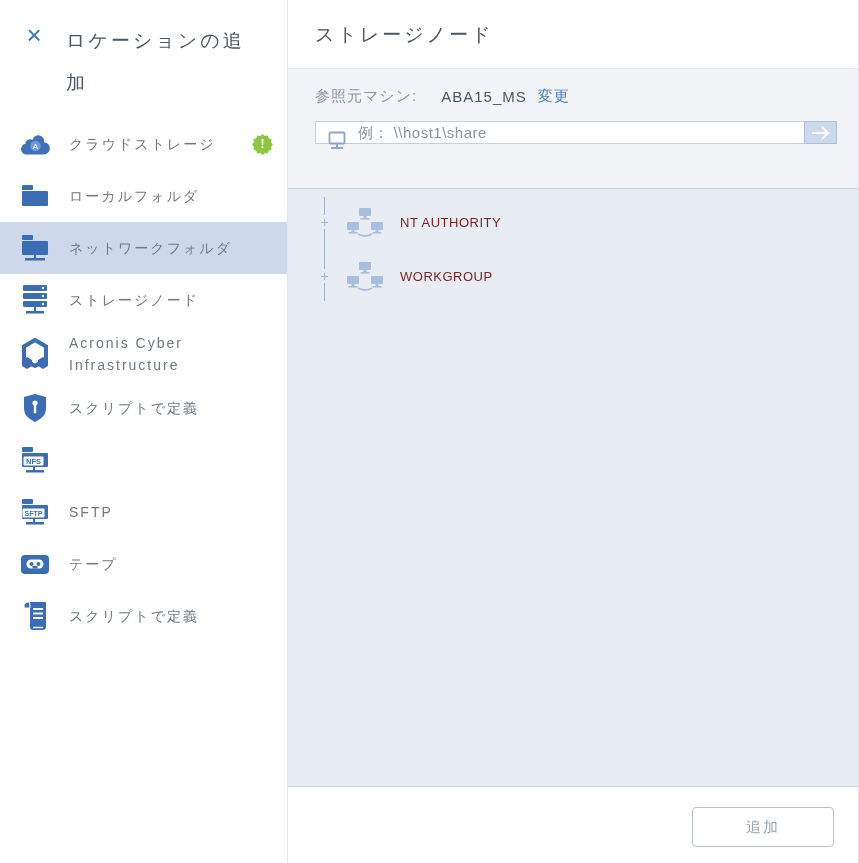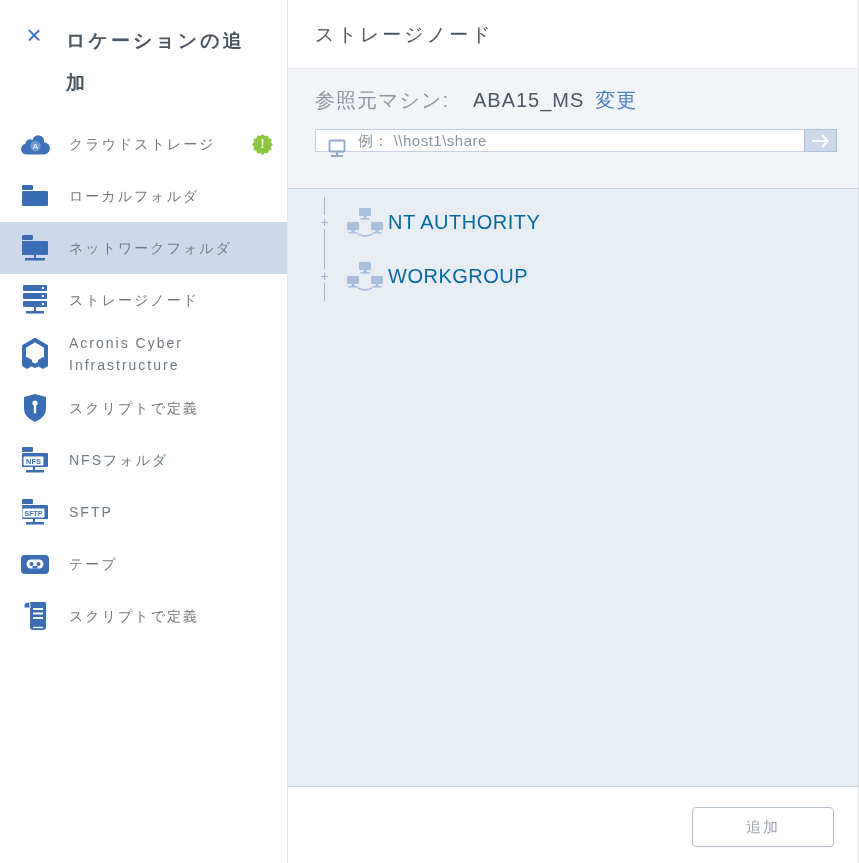--- a/index.html
+++ b/index.html
@@ -15,21 +15,21 @@
     width:288px; min-width:288px; background:#ffffff;
     border-right:1px solid #e2e7ee; display:flex; flex-direction:column;
   }
   .sidebar-header { display:flex; padding:20px 0 14px 20px; }
   .close-btn {
     width:28px; height:28px; margin-top:2px; cursor:pointer;
     color:#3d74c0; font-size:26px; line-height:26px; text-align:center;
     flex:0 0 28px;
   }
   .dialog-title {
-    font-size:19px; font-weight:700; color:#4b московской5663; color:#4b5663;
+    font-size:19px; font-weight:400; color:#4b московской5663; color:#4b5663;
     letter-spacing:3px; line-height:42px; margin-left:18px; max-width:195px;
   }
   .nav { display:flex; flex-direction:column; }
   .nav-item {
     display:flex; align-items:center; min-height:52px; padding:6px 14px 6px 20px;
     cursor:pointer;
   }
   .nav-item.selected { background:#cdd9ea; }
   .nav-icon { width:30px; height:30px; flex:0 0 30px; display:flex; align-items:center; justify-content:center; }
   .nav-label {
@@ -46,21 +46,21 @@
 
   
   .main { flex:1; display:flex; flex-direction:column; background:#ffffff; }
   .main-header { height:68px; padding:22px 0 0 27px; background:#fff; }
   .main-title { font-size:19px; font-weight:400; color:#4b5663; letter-spacing:3px; }
 
   .browse-area {
     height:120px; background:#f2f4f8; border-top:1px solid #e3e8ef;
     padding:18px 21px 0 27px;
   }
-  .machine-row { font-size:20px; letter-spacing:1px; display:flex; align-items:center; }
+  .machine-row { font-size:15px; letter-spacing:1px; display:flex; align-items:center; }
   .machine-label { color:#8b95a0; }
   .machine-value { color:#4b5663; margin-left:24px; }
   .change-link { color:#4a82c4; margin-left:11px; cursor:pointer; text-decoration:none; }
 
   .path-box { display:flex; margin-top:15px; height:23px; }
   .path-field {
     position:relative; flex:1; background:#fff;
     border:1px solid #c4cfdf; border-right:none;
   }
   .path-field .net-ic { position:absolute; left:10px; top:8px; }
@@ -80,21 +80,21 @@
     padding-top:6px; overflow:hidden;
   }
   .tree-rail { position:absolute; left:36px; top:8px; width:1px; height:104px; background:#9fb4d4; }
   .tree-row { display:flex; align-items:center; height:54px; padding-left:58px; position:relative; cursor:pointer; }
   .expander {
     position:absolute; left:30px; top:50%; margin-top:-7px; width:13px; height:14px;
     color:#9fb4d4; font-size:14px; line-height:14px; text-align:center;
     background:#e8ecf3; cursor:pointer;
   }
   .tree-icon { width:38px; height:30px; flex:0 0 38px; }
-  .tree-label { margin-left:4px; font-size:20px; color:#0369a1; letter-spacing:0.5px; }
+  .tree-label { margin-left:16px; font-size:13px; color:#7f1d1d; letter-spacing:0.5px; }
 
   .footer {
     height:77px; background:#fff; border-top:1px solid #c3cede;
     display:flex; justify-content:flex-end; align-items:flex-start;
     padding:20px 24px 0 0;
   }
   .add-btn {
     width:142px; height:40px; background:#fff; border:1px solid #b6c0cb;
     border-radius:4px; color:#9aa5b0; font-size:15px; letter-spacing:2px;
     font-family:"Liberation Sans","DejaVu Sans",sans-serif; cursor:default;
@@ -194,21 +194,20 @@
         <span class="nav-icon">
           <svg width="30" height="28" viewBox="0 0 30 28">
             <rect x="2" y="1" width="11" height="5" rx="1" fill="#3a6db4"></rect>
             <rect x="2" y="7" width="26" height="14" rx="1" fill="#3a6db4"></rect>
             <rect x="13" y="21" width="2" height="3" fill="#3a6db4"></rect>
             <rect x="6" y="24" width="18" height="2.5" fill="#3a6db4"></rect>
             <rect x="3.5" y="10.5" width="20" height="9" rx="1" fill="#ffffff"></rect>
             <text x="13.5" y="17.8" font-size="7.5" font-weight="bold" fill="#3a6db4" text-anchor="middle" font-family="Liberation Sans,sans-serif">NFS</text>
           </svg>
         </span>
-        <span class="nav-label">NFSフォルダ</span>
       </div>
 
       <div class="nav-item">
         <span class="nav-icon">
           <svg width="30" height="28" viewBox="0 0 30 28">
             <rect x="2" y="1" width="11" height="5" rx="1" fill="#3a6db4"></rect>
             <rect x="2" y="7" width="26" height="14" rx="1" fill="#3a6db4"></rect>
             <rect x="13" y="21" width="2" height="3" fill="#3a6db4"></rect>
             <rect x="6" y="24" width="18" height="2.5" fill="#3a6db4"></rect>
             <rect x="2.5" y="10.5" width="22" height="9" rx="1" fill="#ffffff"></rect>

